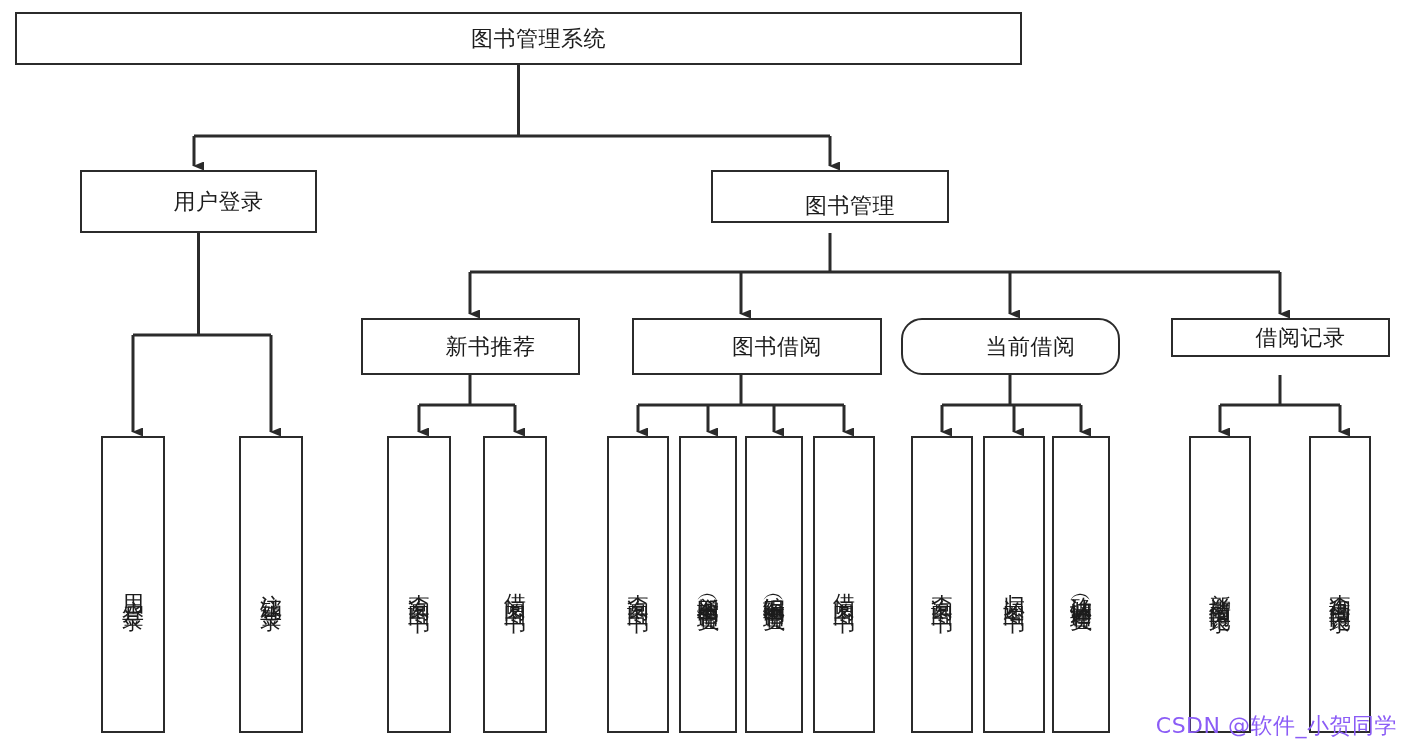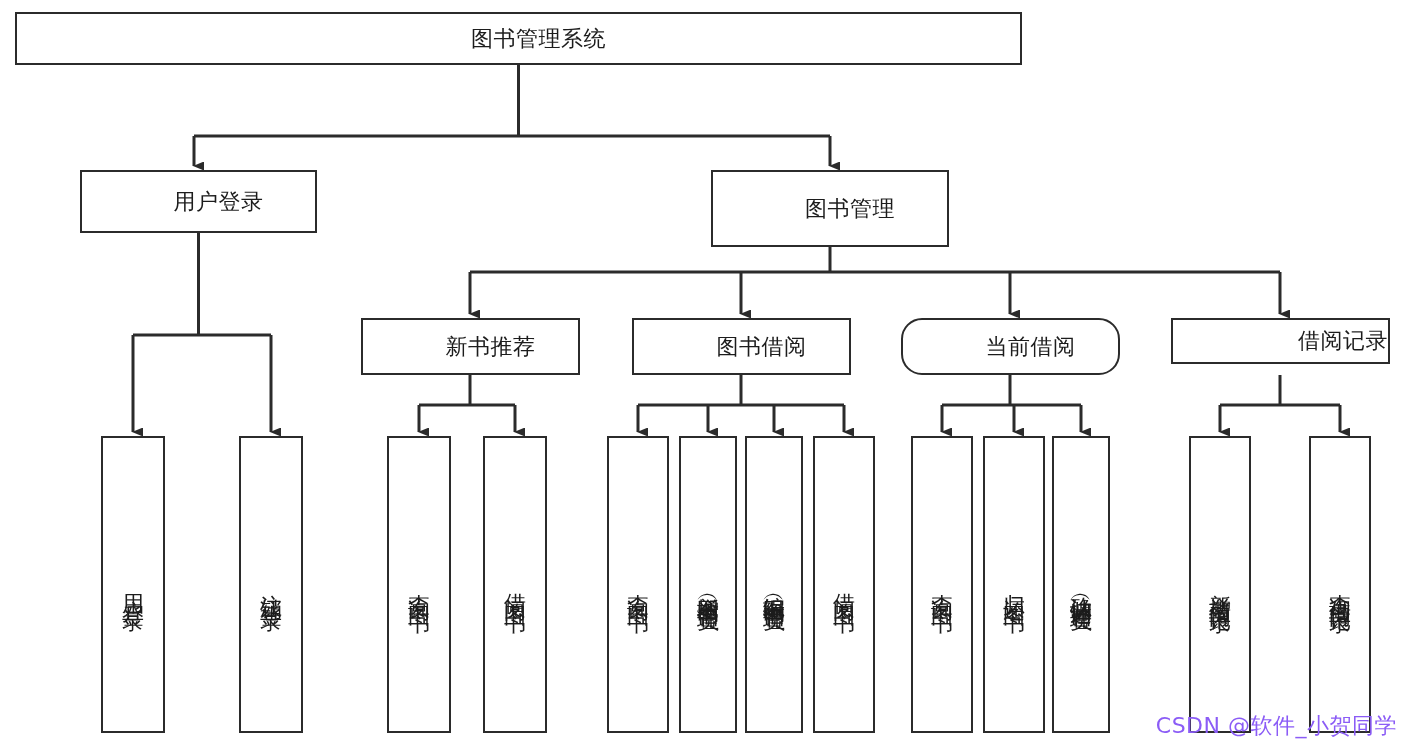--- a/index.html
+++ b/index.html
@@ -119,34 +119,34 @@
     </g>
   </svg>
 
   <div class="node horiz" style="left:15px;top:12px;width:1007px;height:53px;">
     <span>图书管理系统</span>
   </div>
 
   <div class="node horiz" style="left:80px;top:170px;width:237px;height:63px;">
     <span>用户登录</span>
   </div>
-  <div class="node horiz" style="left:711px;top:170px;width:238px;height:77px;">
+  <div class="node horiz" style="left:711px;top:170px;width:238px;height:53px;align-items:flex-end;">
     <span>图书管理</span>
   </div>
 
   <div class="node horiz" style="left:361px;top:318px;width:219px;height:57px;">
     <span>新书推荐</span>
   </div>
-  <div class="node horiz" style="left:632px;top:318px;width:219px;height:57px;">
+  <div class="node horiz" style="left:632px;top:318px;width:250px;height:57px;">
     <span>图书借阅</span>
   </div>
   <div class="node horiz" style="left:901px;top:318px;width:219px;height:57px;border-radius:21px;">
     <span>当前借阅</span>
   </div>
-  <div class="node horiz" style="left:1171px;top:318px;width:219px;height:46px;justify-content:flex-end;">
+  <div class="node horiz" style="left:1171px;top:318px;width:219px;height:39px;">
     <span>借阅记录</span>
   </div>
 
   <div class="node vert" style="left:101px;top:436px;width:64px;height:297px;">
     <span class="vlabel">用户登录</span>
   </div>
   <div class="node vert" style="left:239px;top:436px;width:64px;height:297px;">
     <span class="vlabel">注销登录</span>
   </div>
 

